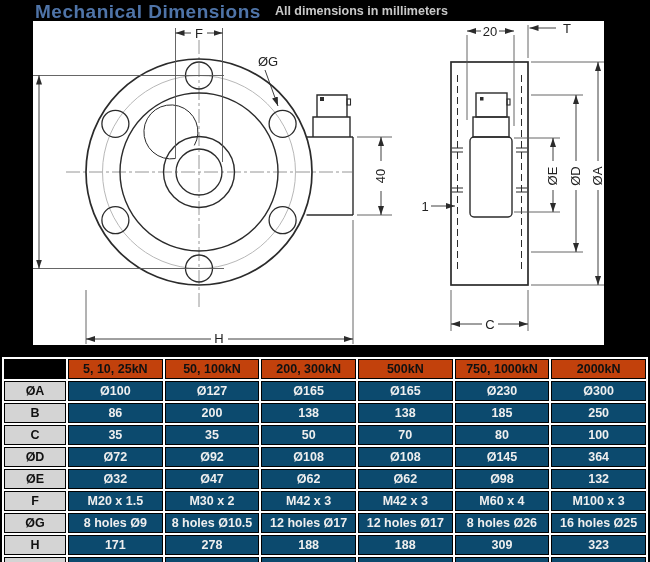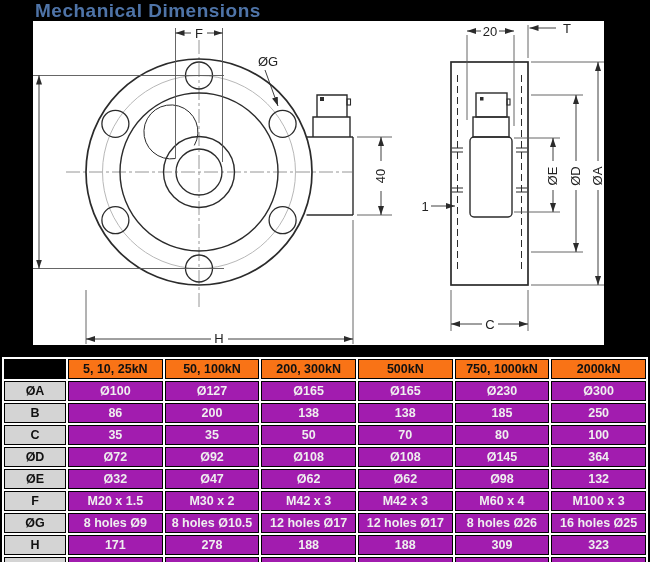--- a/index.html
+++ b/index.html
@@ -3,21 +3,21 @@
 <meta charset="utf-8">
 <style>
   html,body{margin:0;padding:0;}
   body{
     width:650px;height:562px;position:relative;overflow:hidden;
     background:#000;
     font-family:"Liberation Sans", sans-serif;
   }
   .titlebar{
     position:absolute;left:0;top:0;width:650px;height:22px;
-    display:flex;align-items:flex-start;background:#000;
+    display:flex;align-items:center;background:#000;
   }
   .title{
     margin-left:35px;font-size:19px;font-weight:bold;letter-spacing:.5px;
     color:#4f74a8;line-height:21px;white-space:nowrap;
   }
   .subtitle{
     margin-left:14px;font-size:12.5px;font-weight:bold;color:#c8c8c8;white-space:nowrap;
   }
   .panel{
     position:absolute;left:33px;top:21px;width:571px;height:324px;background:#fff;
@@ -27,29 +27,30 @@
   table.dim{
     position:absolute;left:2px;top:357px;width:646px;
     border-collapse:separate;border-spacing:2px;background:#fff;
     table-layout:fixed;
   }
   table.dim th,table.dim td{
     height:18px;padding:0;text-align:center;vertical-align:middle;
     font-size:12.5px;font-weight:bold;line-height:1;overflow:hidden;white-space:nowrap;
   }
   td.corner{background:#000;border:1px solid #000;}
-  th.head{background:#f97316;color:#111;border:1px solid #000;}
+  th.head{background:#c2410c;color:#111;border:1px solid #000;}
   th.rowlab{background:#d4d4d4;color:#111;border:1px solid #000;}
-  td.val{background:#a21caf;color:#efefef;border:1px solid #000;}
+  td.val{background:#0c4a6e;color:#efefef;border:1px solid #000;}
 </style>
 </head>
 <body>
 
 <div class="titlebar">
   <div class="title">Mechanical Dimensions</div>
+  <div class="subtitle">All dimensions in millimeters</div>
 </div>
 
 <div class="panel"></div>
 
 <svg class="dims" width="571" height="324" viewBox="33 21 571 324">
   <defs>
     <marker id="ah" orient="auto-start-reverse" markerWidth="10" markerHeight="8" refX="9" refY="4" markerUnits="userSpaceOnUse">
       <path d="M9,4 L0,1 L0,7 z" fill="#2b2b2b"></path>
     </marker>
   </defs>

